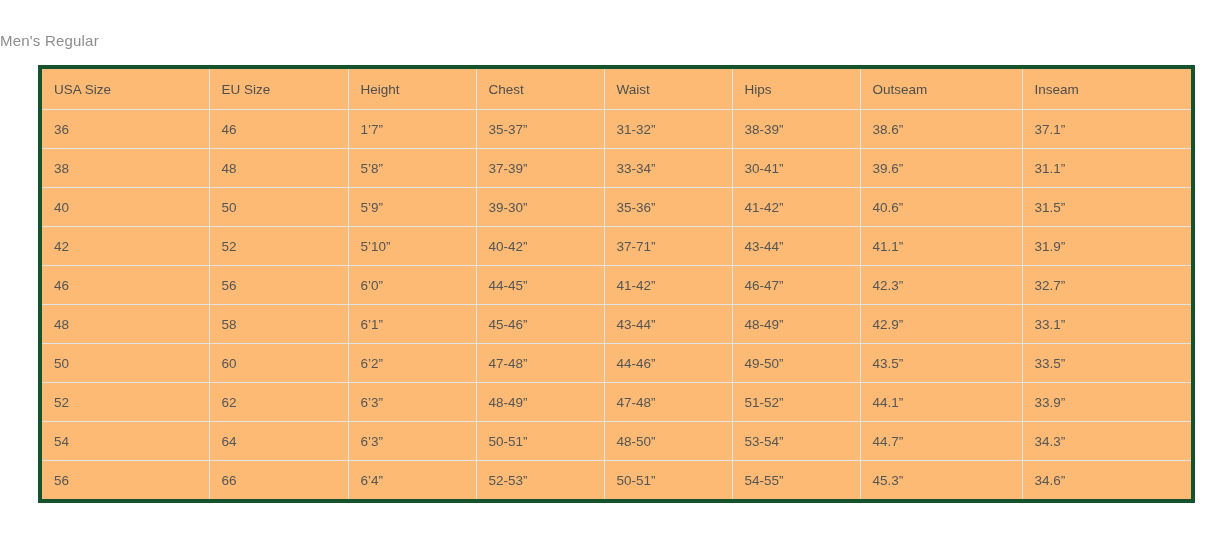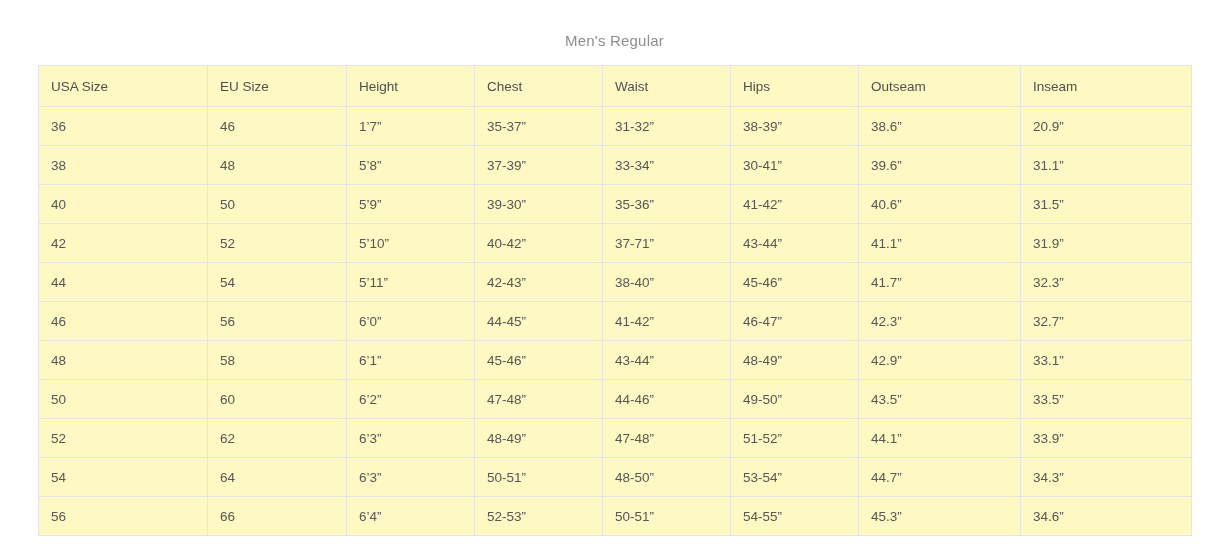--- a/index.html
+++ b/index.html
@@ -14,38 +14,37 @@
     color: #4a4a4a;
     -webkit-font-smoothing: antialiased;
   }
   .page {
     width: 1229px;
     height: 553px;
     position: relative;
     box-sizing: border-box;
   }
   .chart-title {
-    text-align: center;
     font-size: 15px;
     color: #8d8d8d;
     letter-spacing: 0.2px;
     padding-top: 32px;
     padding-bottom: 16px;
     font-weight: normal;
     margin: 0;
   }
   .table-wrap {
     margin: 0 38px;
   }
   table.size-table {
     border-collapse: collapse;
     width: 1153px;
     table-layout: fixed;
-    border: 1px solid #14532d;
-    background: #fef9c3;
+    border: 4px solid #14532d;
+    background: #fdba74;
   }
   table.size-table col.c0 { width: 169px; }
   table.size-table col.c1 { width: 139px; }
   table.size-table col.c2 { width: 128px; }
   table.size-table col.c3 { width: 128px; }
   table.size-table col.c4 { width: 128px; }
   table.size-table col.c5 { width: 128px; }
   table.size-table col.c6 { width: 162px; }
   table.size-table col.c7 { width: 171px; }
 
@@ -103,21 +102,21 @@
       </thead>
       <tbody>
         <tr>
           <td>36</td>
           <td>46</td>
           <td>1’7”</td>
           <td>35-37”</td>
           <td>31-32”</td>
           <td>38-39”</td>
           <td>38.6”</td>
-          <td>20.9”</td>
+          <td>37.1”</td>
         </tr>
         <tr>
           <td>38</td>
           <td>48</td>
           <td>5’8”</td>
           <td>37-39”</td>
           <td>33-34”</td>
           <td>30-41”</td>
           <td>39.6”</td>
           <td>31.1”</td>
@@ -136,30 +135,20 @@
           <td>42</td>
           <td>52</td>
           <td>5’10”</td>
           <td>40-42”</td>
           <td>37-71”</td>
           <td>43-44”</td>
           <td>41.1”</td>
           <td>31.9”</td>
         </tr>
         <tr>
-          <td>44</td>
-          <td>54</td>
-          <td>5’11”</td>
-          <td>42-43”</td>
-          <td>38-40”</td>
-          <td>45-46”</td>
-          <td>41.7”</td>
-          <td>32.3”</td>
-        </tr>
-        <tr>
           <td>46</td>
           <td>56</td>
           <td>6’0”</td>
           <td>44-45”</td>
           <td>41-42”</td>
           <td>46-47”</td>
           <td>42.3”</td>
           <td>32.7”</td>
         </tr>
         <tr>

